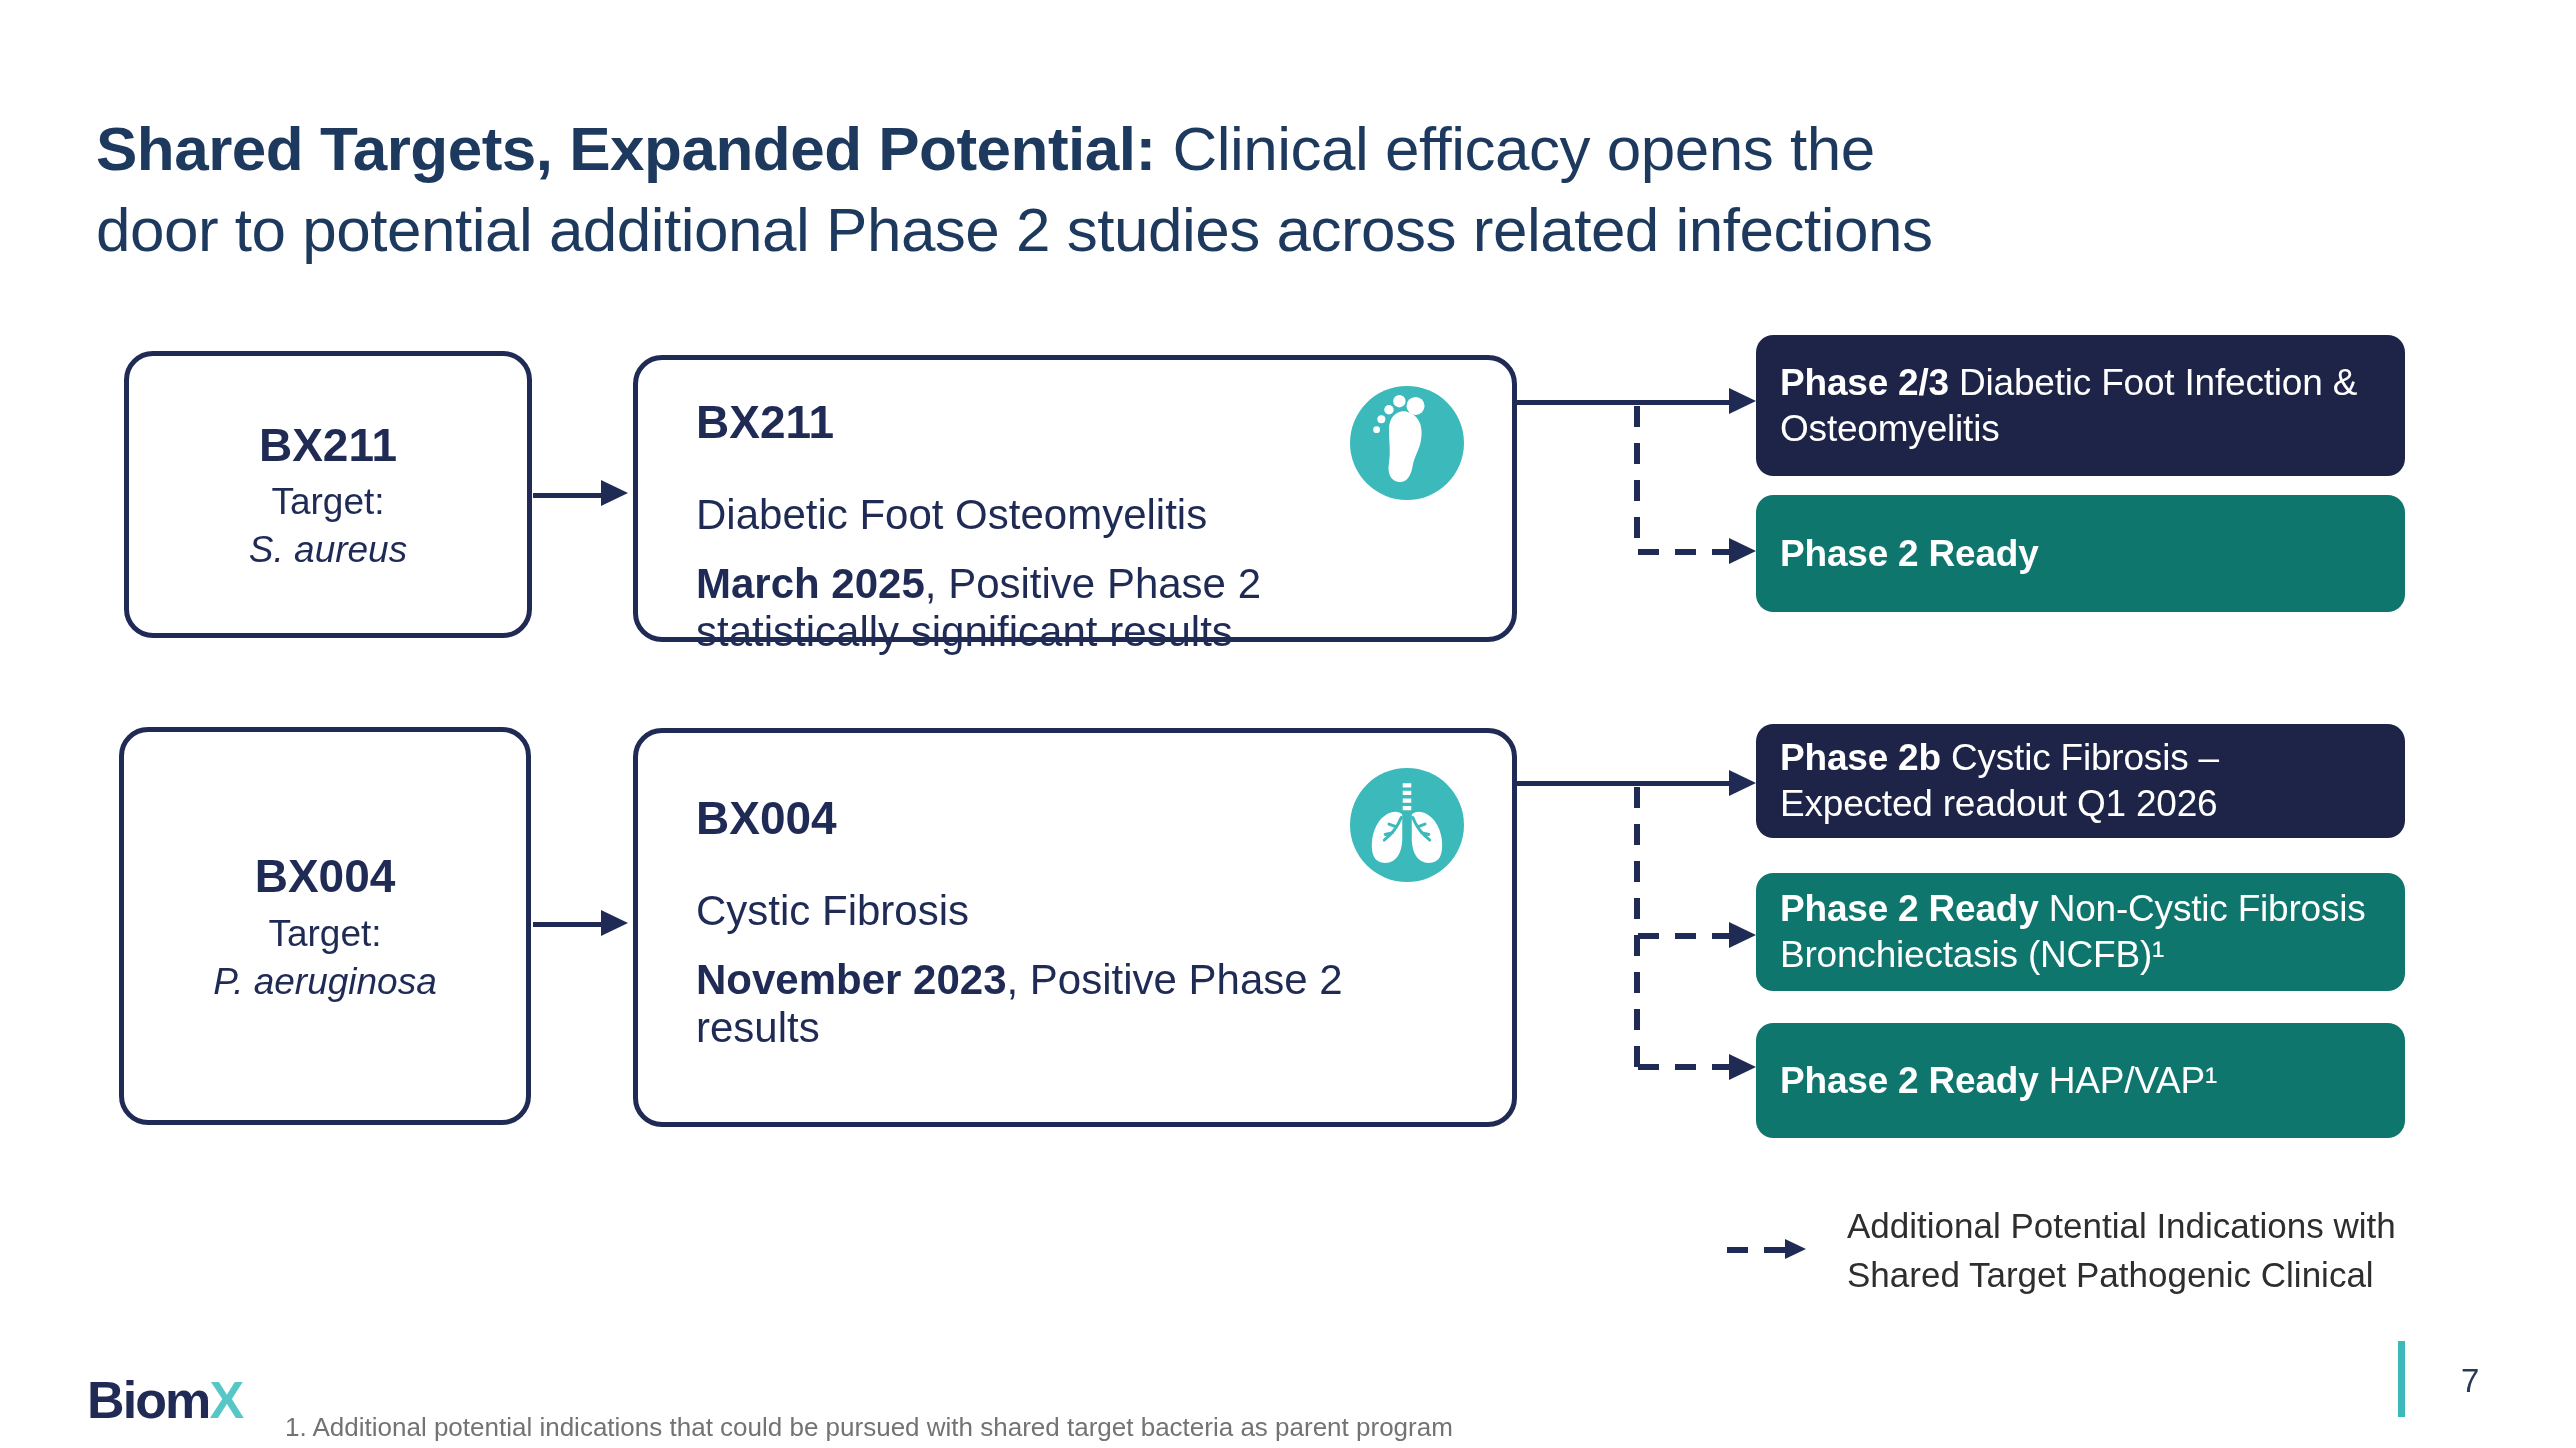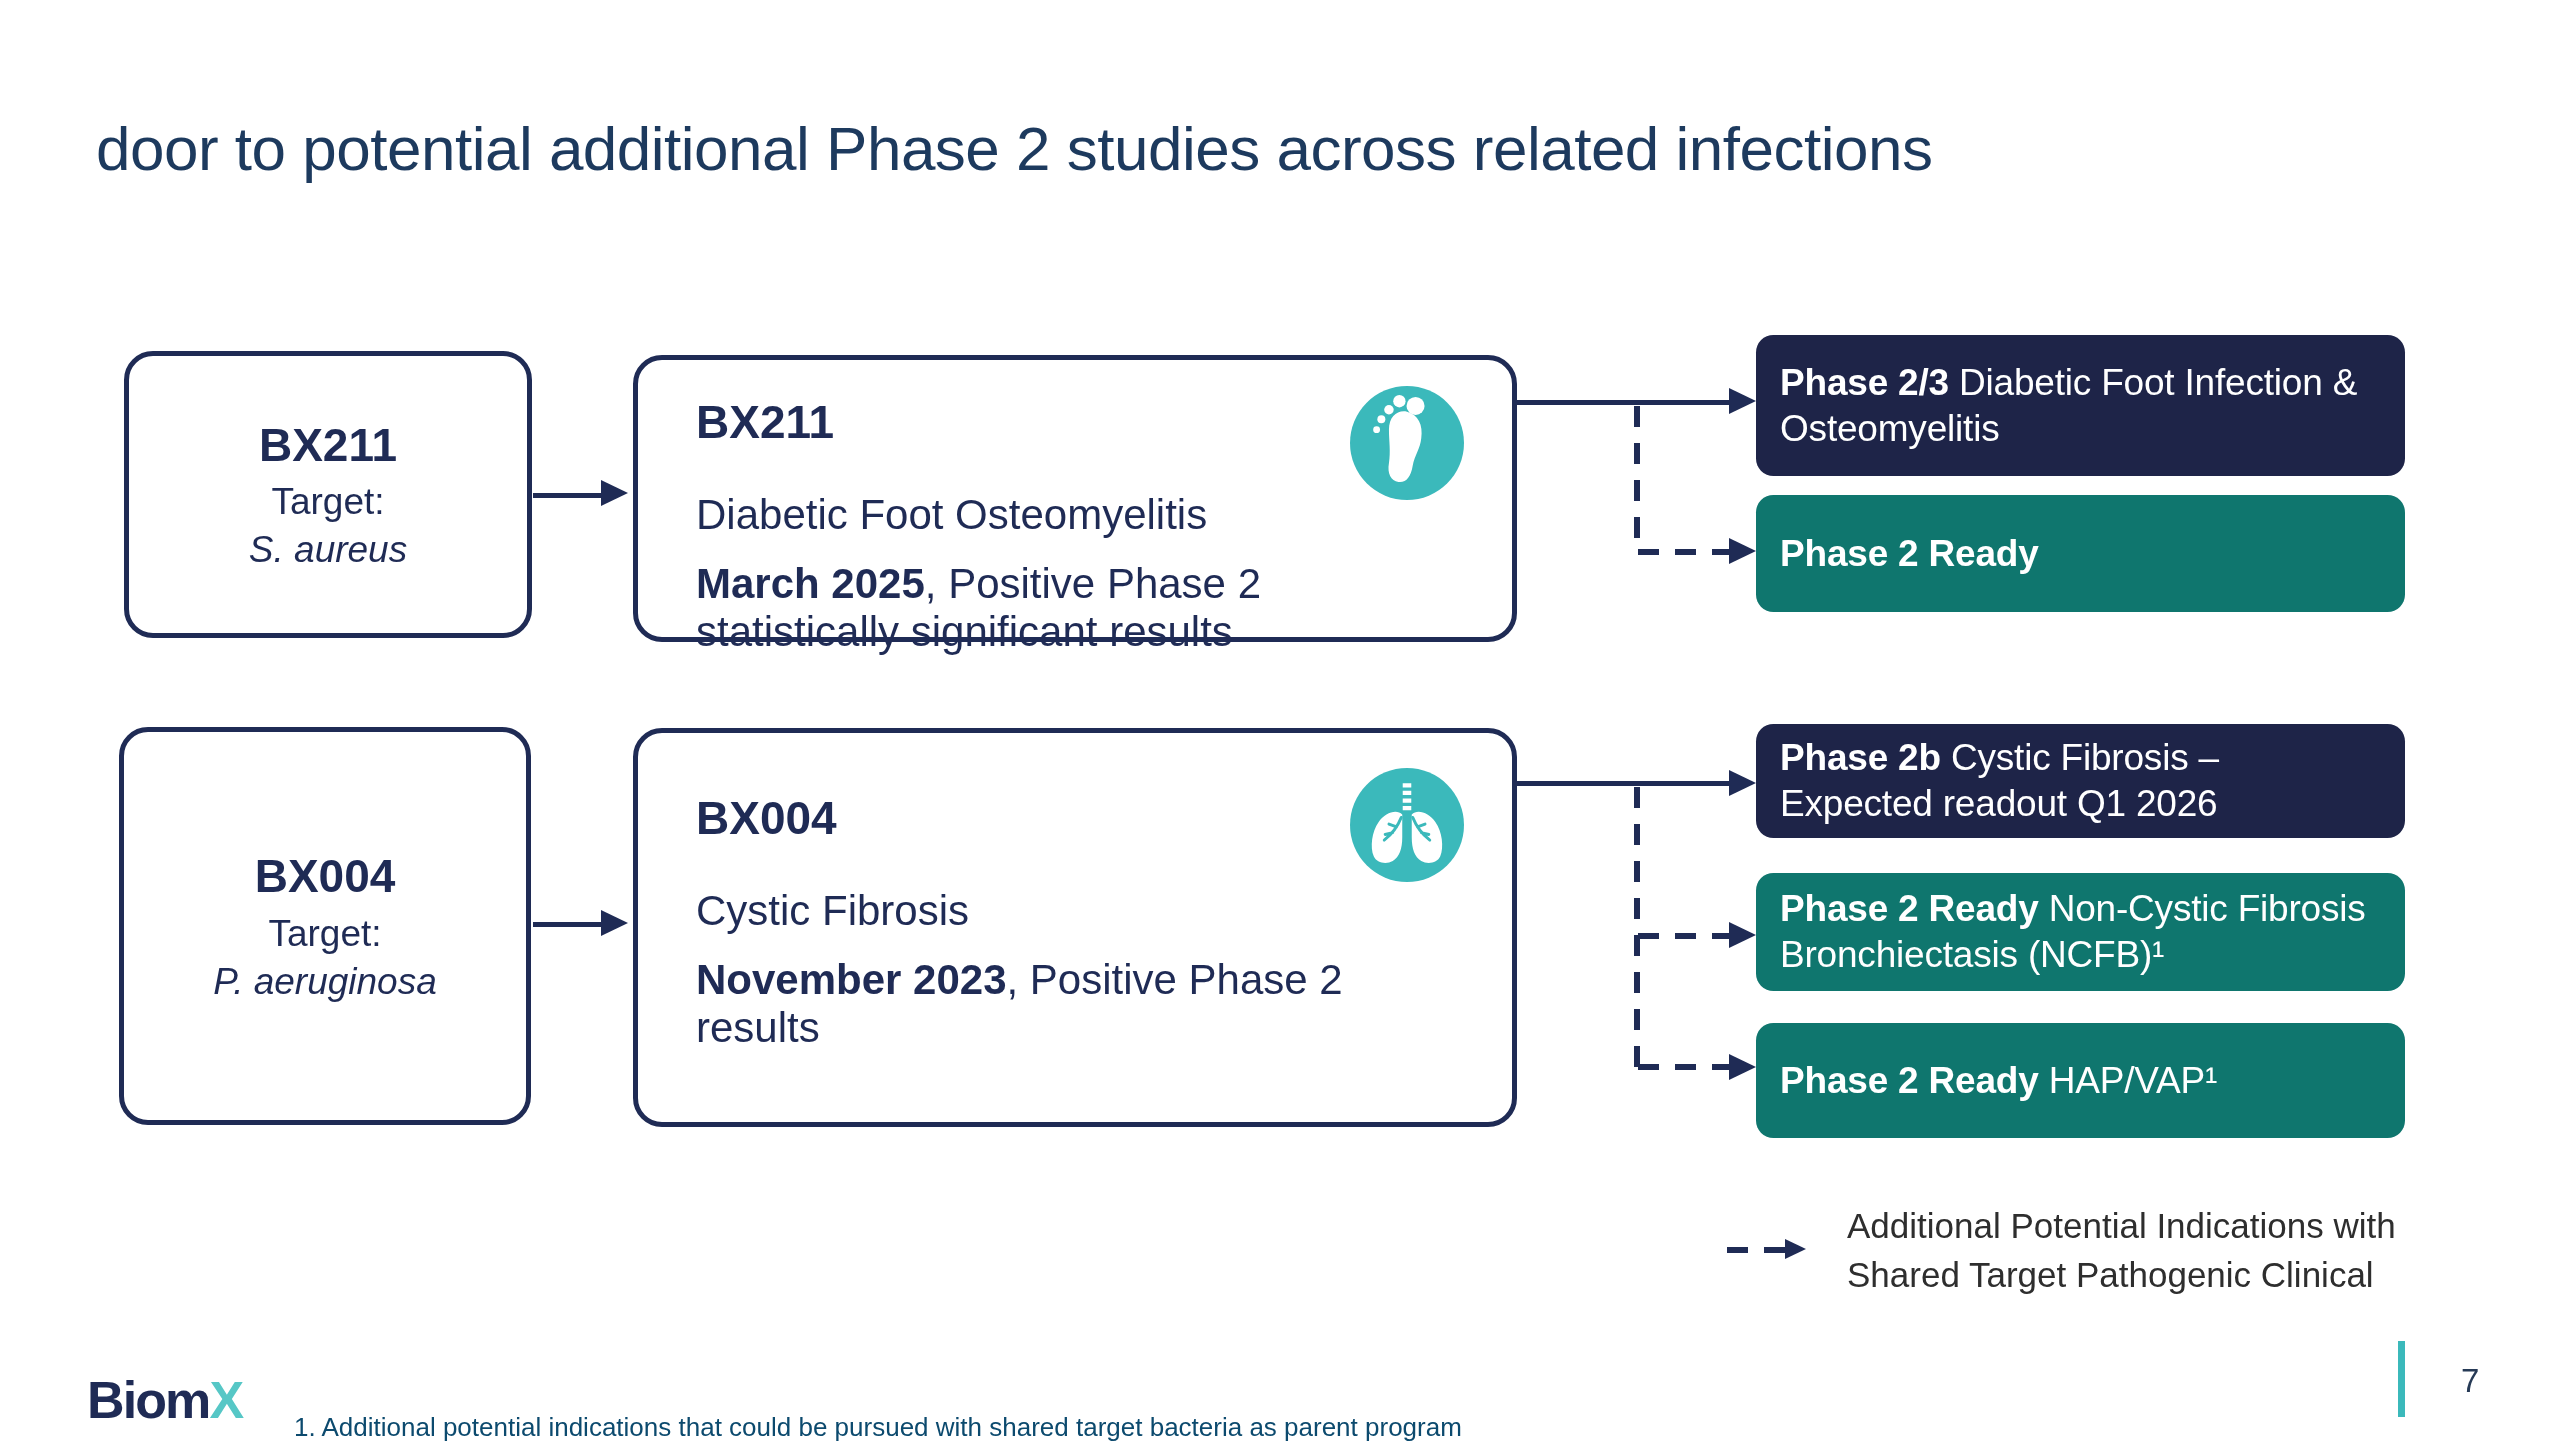--- a/index.html
+++ b/index.html
@@ -42,30 +42,31 @@
   .dash-v{width:5.8px;background:repeating-linear-gradient(180deg,#1f2b55 0 21px,transparent 21px 37px);}
   .ah{width:0;height:0;border-top:13.5px solid transparent;border-bottom:13.5px solid transparent;border-left:27px solid #1f2b55;}
   .ah-sm{width:0;height:0;border-top:10.6px solid transparent;border-bottom:10.6px solid transparent;border-left:21px solid #1f2b55;}
 
   
   .legend-text{font-size:35px;line-height:49px;color:#2e2e2e;width:637px;}
 
   
   .logo{font-size:52px;font-weight:bold;letter-spacing:-1.9px;color:#1f2b55;}
   .logo .x{color:#56c7c6;}
-  .footnote{font-size:26px;color:#0c4a6e;margin-left:9px;}
+  .footnote{font-size:26px;color:#737373;}
   .pagebar{width:6.8px;height:76px;background:#3bb9bb;}
   .pagenum{font-size:33px;color:#263a56;}
 </style>
 </head>
 <body>
 
 <div class="slide">
 
   <div class="abs title">
+    <div><span class="b">Shared Targets, Expanded Potential:</span><span> Clinical efficacy opens the</span></div>
     <div>door to potential additional Phase 2 studies across related infections</div>
   </div>
 
   <div class="abs obox" style="left:124px;top:351px;width:408px;height:287px;">
     <div class="code">BX211</div>
     <div class="tlabel">Target:</div>
     <div class="species">S. aureus</div>
   </div>
 
   <div class="abs line-h" style="left:533px;top:493px;width:70px;"></div>

